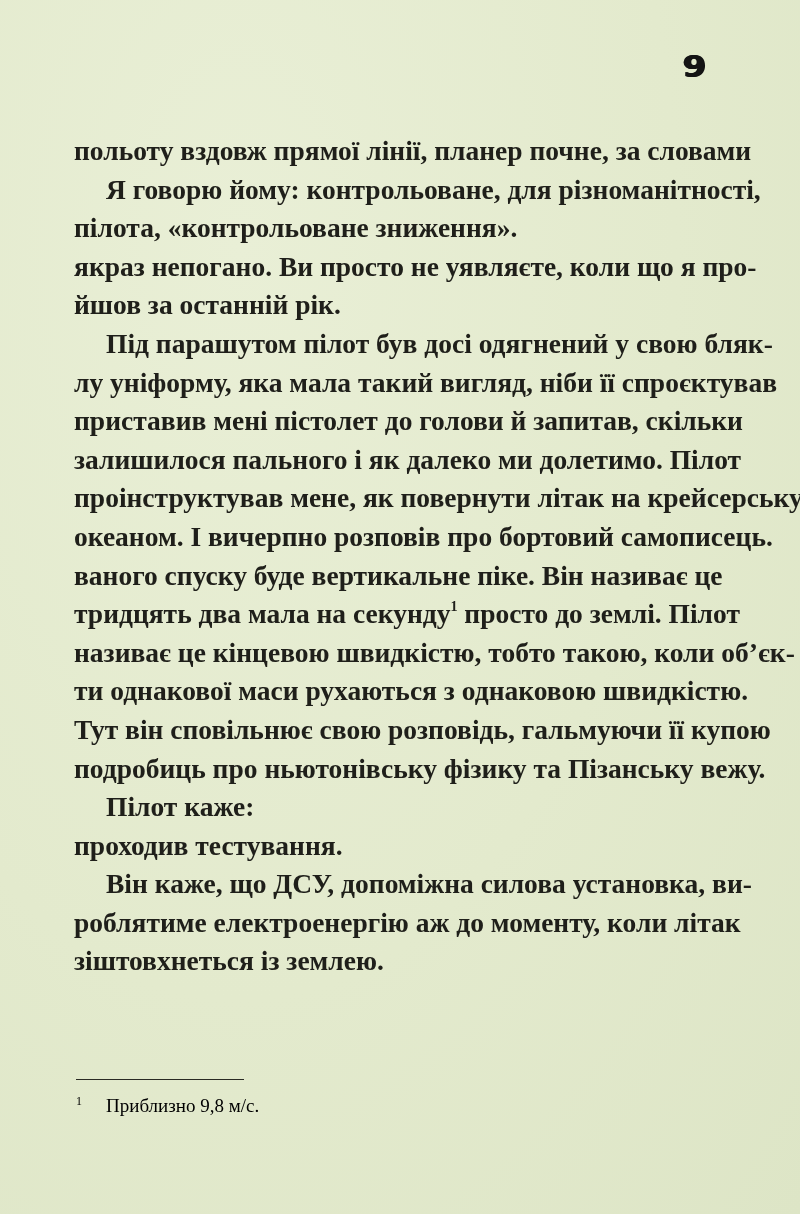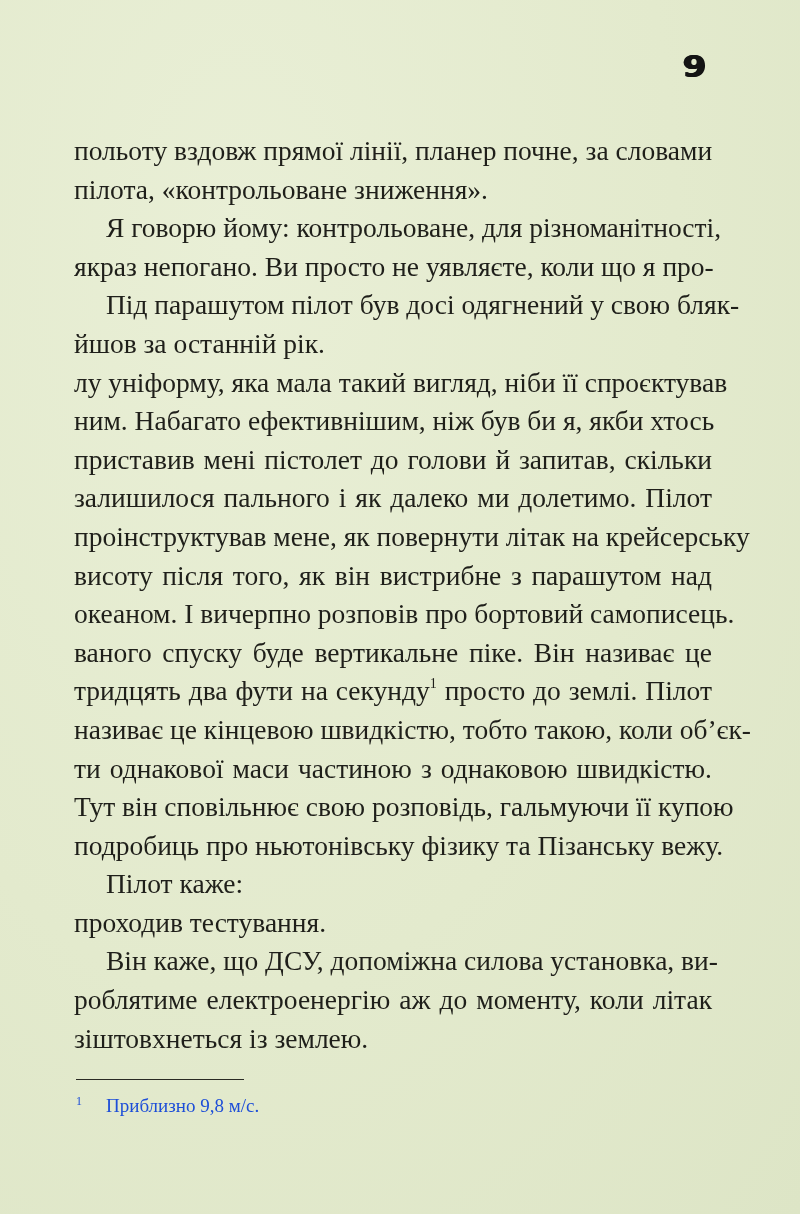--- a/index.html
+++ b/index.html
@@ -36,20 +36,21 @@
       width: 638px;
       font-size: 27.5px;
       line-height: 38.6px;
     }
     .line {
       display: block;
       white-space: nowrap;
       text-align: justify;
       text-align-last: justify;
       height: 38.6px;
+      font-weight: bold;
     }
     .line.last {
       text-align-last: left;
     }
     .line.indent {
       padding-left: 32px;
     }
     sup.fn {
       font-size: 14px;
       vertical-align: 12px;
@@ -62,54 +63,52 @@
       width: 168px;
       height: 0;
       border-top: 1.5px solid #2a2a24;
     }
     .footnote {
       position: absolute;
       top: 1093px;
       left: 76px;
       font-size: 19px;
       line-height: 26px;
-      color: #1d4ed8;
+      color: #000000;
       white-space: nowrap;
     }
     .footnote .fn-mark {
       display: inline-block;
       width: 30px;
       font-size: 12px;
       vertical-align: 7px;
       line-height: 0;
     }
   </style>
 </head>
 <body>
 
 <div class="page-number">9</div>
 
 <div class="text-block">
   <span class="line">польоту вздовж прямої лінії, планер почне, за словами</span>
+  <span class="line indent">Я говорю йому: контрольоване, для різноманітності,</span>
   <span class="line last">пілота, «контрольоване зниження».</span>
-  <span class="line indent">Я говорю йому: контрольоване, для різноманітності,</span>
   <span class="line">якраз непогано. Ви просто не уявляєте, коли що я про-</span>
+  <span class="line last">йшов за останній рік.</span>
   <span class="line indent">Під парашутом пілот був досі одягнений у свою бляк-</span>
-  <span class="line last">йшов за останній рік.</span>
   <span class="line">лу уніформу, яка мала такий вигляд, ніби її спроєктував</span>
-  <span class="line">ним. Набагато ефективнішим, ніж був би я, якби хтось</span>
   <span class="line">приставив мені пістолет до голови й запитав, скільки</span>
   <span class="line">залишилося пального і як далеко ми долетимо. Пілот</span>
   <span class="line">проінструктував мене, як повернути літак на крейсерську</span>
-  <span class="line">висоту після того, як він вистрибне з парашутом над</span>
   <span class="line last">океаном. І вичерпно розповів про бортовий самописець.</span>
   <span class="line">ваного спуску буде вертикальне піке. Він називає це</span>
-  <span class="line"><span>тридцять два фути на секунду</span><sup class="fn">1</sup><span> просто до землі. Пілот</span></span>
+  <span class="line"><span>тридцять два мала на секунду</span><sup class="fn">1</sup><span> просто до землі. Пілот</span></span>
   <span class="line">називає це кінцевою швидкістю, тобто такою, коли об’єк-</span>
-  <span class="line">ти однакової маси частиною з однаковою швидкістю.</span>
+  <span class="line">ти однакової маси рухаються з однаковою швидкістю.</span>
   <span class="line">Тут він сповільнює свою розповідь, гальмуючи її купою</span>
   <span class="line last">подробиць про ньютонівську фізику та Пізанську вежу.</span>
   <span class="line indent last">Пілот каже:</span>
   <span class="line last">проходив тестування.</span>
   <span class="line indent">Він каже, що ДСУ, допоміжна силова установка, ви-</span>
   <span class="line">роблятиме електроенергію аж до моменту, коли літак</span>
   <span class="line last">зіштовхнеться із землею.</span>
 </div>
 
 <div class="footnote-rule"></div>

